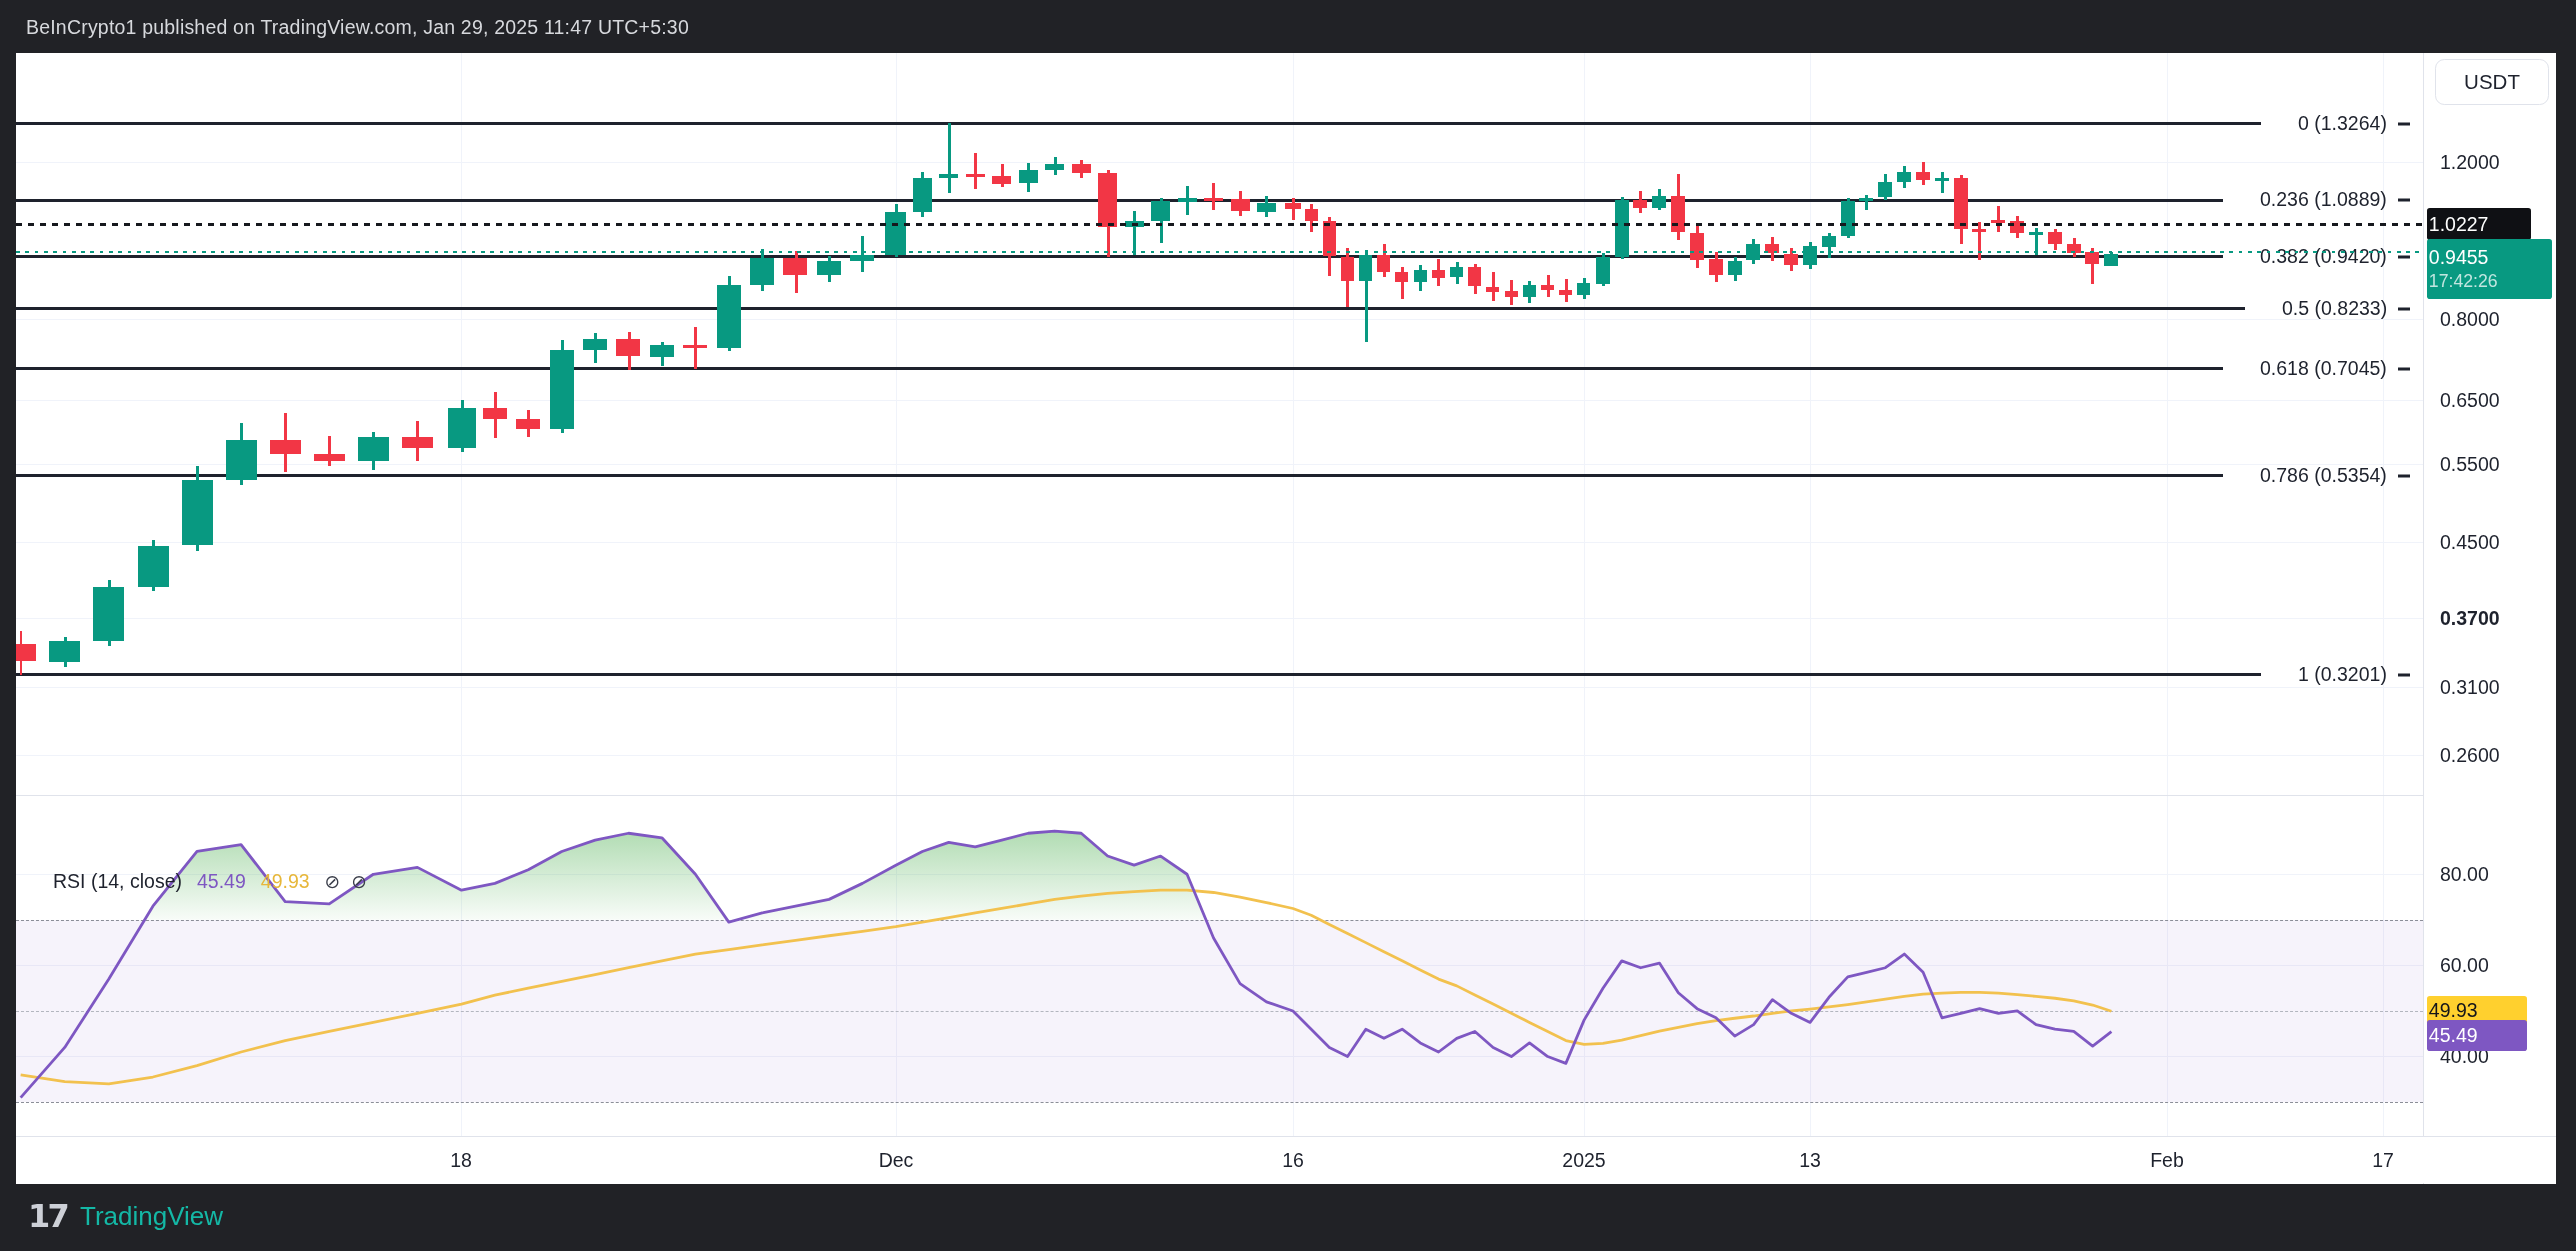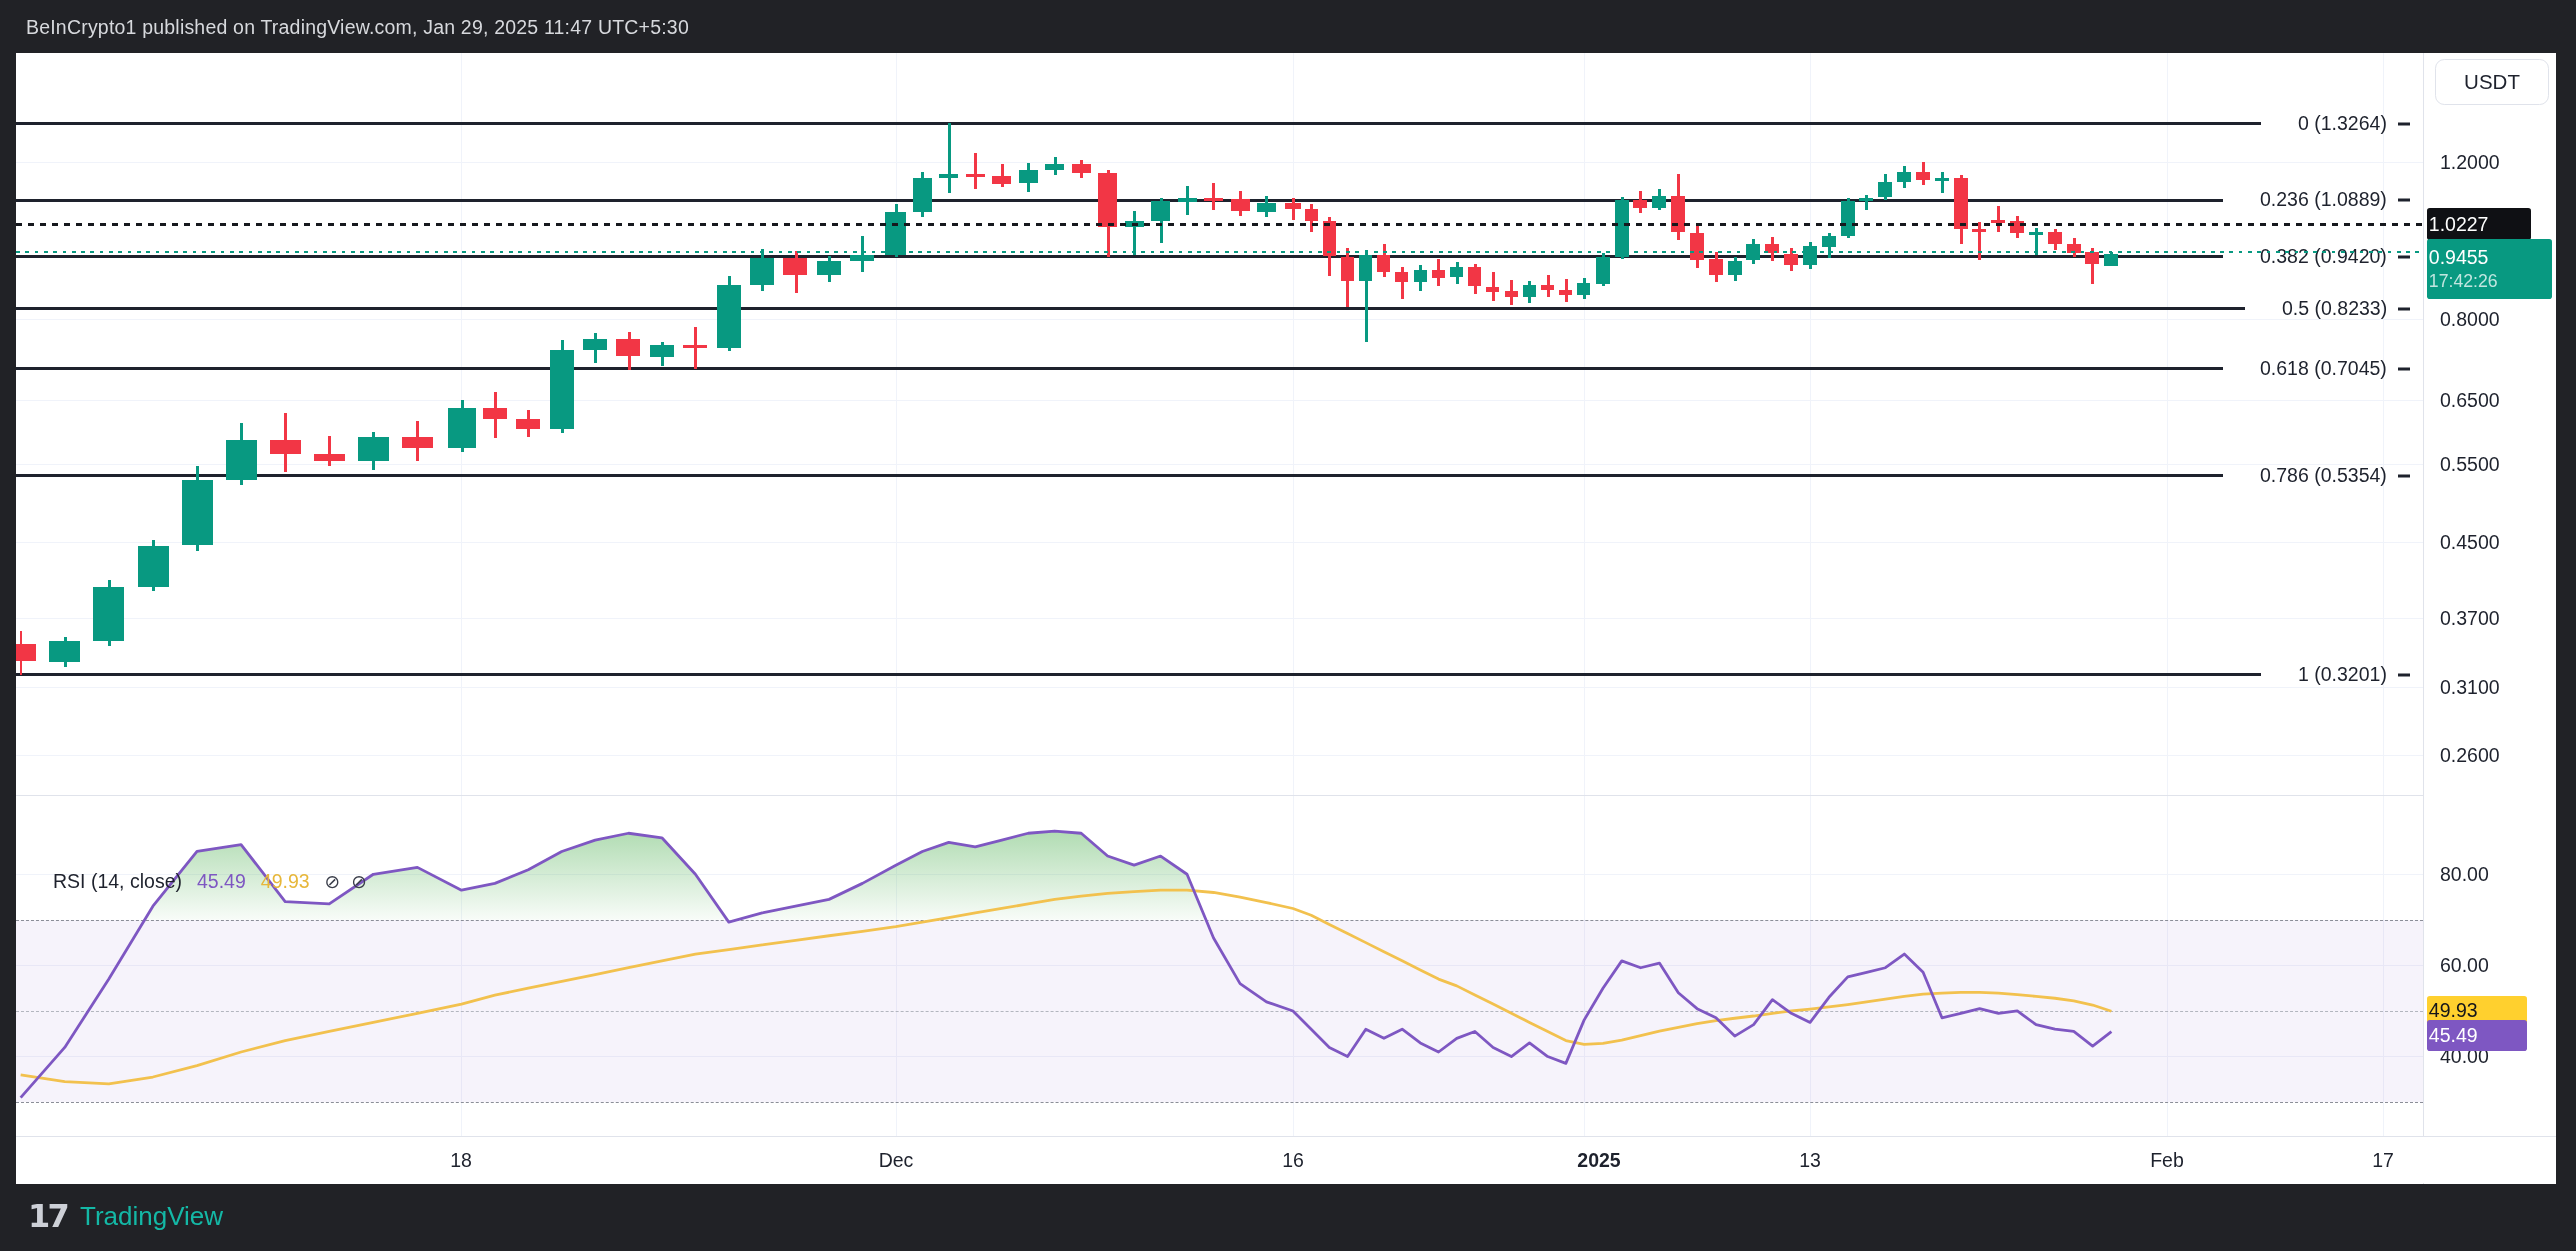--- a/index.html
+++ b/index.html
@@ -45,21 +45,21 @@
   .badge{position:absolute;left:2.8px;color:#fff;font-size:19.5px;display:flex;flex-direction:column;
          justify-content:center;padding-left:2px;border-radius:2.8px;}
   .badge.black{background:#0f1014;width:104px;height:32px;top:154px;}
   .badge.green{background:#089981;width:125px;height:60px;top:187px;line-height:1.3;}
   .badge.green .cd{font-size:17.7px;color:rgba(255,255,255,.75);}
   .badge.yellow{background:#ffd02e;color:#14151a;width:100px;height:29px;top:935px;}
   .badge.purple{background:#7e57c2;width:100px;height:31px;top:965px;}
   .time-axis{position:absolute;left:0;top:1083px;width:2540px;height:47px;background:#fff;
              border-top:0.9px solid #e0e3eb;}
   .t-label{position:absolute;top:50%;transform:translate(-50%,-50%);color:#1e222d;font-size:19.5px;white-space:nowrap;}
-  .t-label.bold{font-weight:700;margin-left:15px;}
+  .t-label.bold{font-weight:400;}
   .pane-sep{position:absolute;left:0;width:2540px;height:0.9px;background:#e0e3eb;}
   .footer{position:absolute;left:0;top:1184px;width:2576px;height:68px;background:#212226;}
   .footer .logo17{position:absolute;left:28px;top:13px;color:#cdd0d7;font-size:32px;font-weight:800;
                   letter-spacing:-2.8px;font-family:"DejaVu Sans",sans-serif;}
   .footer .brand{position:absolute;left:80px;top:16.7px;color:#14b8a6;font-size:26px;font-weight:500;}
   svg{position:absolute;left:0;top:0;}
 </style>
 </head>
 <body>
 
@@ -310,21 +310,21 @@
     <div class="pane-sep" style="top:742px"></div>
 
     <div class="axis-col">
       <div class="usdt-btn">USDT</div>
       <div id="paxis-labels">
           <div class="axis-label" style="top: 109px;">1.2000</div>
           <div class="axis-label" style="top: 266px;">0.8000</div>
           <div class="axis-label" style="top: 347px;">0.6500</div>
           <div class="axis-label" style="top: 411px;">0.5500</div>
           <div class="axis-label" style="top: 489px;">0.4500</div>
-          <div class="axis-label" style="top: 565px;">0.3700</div>
+          <div class="axis-label" style="top: 565px; font-weight: bold;">0.3700</div>
           <div class="axis-label" style="top: 634px;">0.3100</div>
           <div class="axis-label" style="top: 702px;">0.2600</div>
           <div class="axis-label" style="top: 821px;">80.00</div>
           <div class="axis-label" style="top: 912px;">60.00</div>
           <div class="axis-label" style="top: 1003px;">40.00</div>
         </div>
       <div class="badge black" style="top: 155px;">
         <span>1.0227</span>
       </div>
       <div class="badge green" style="top: 186px;">

